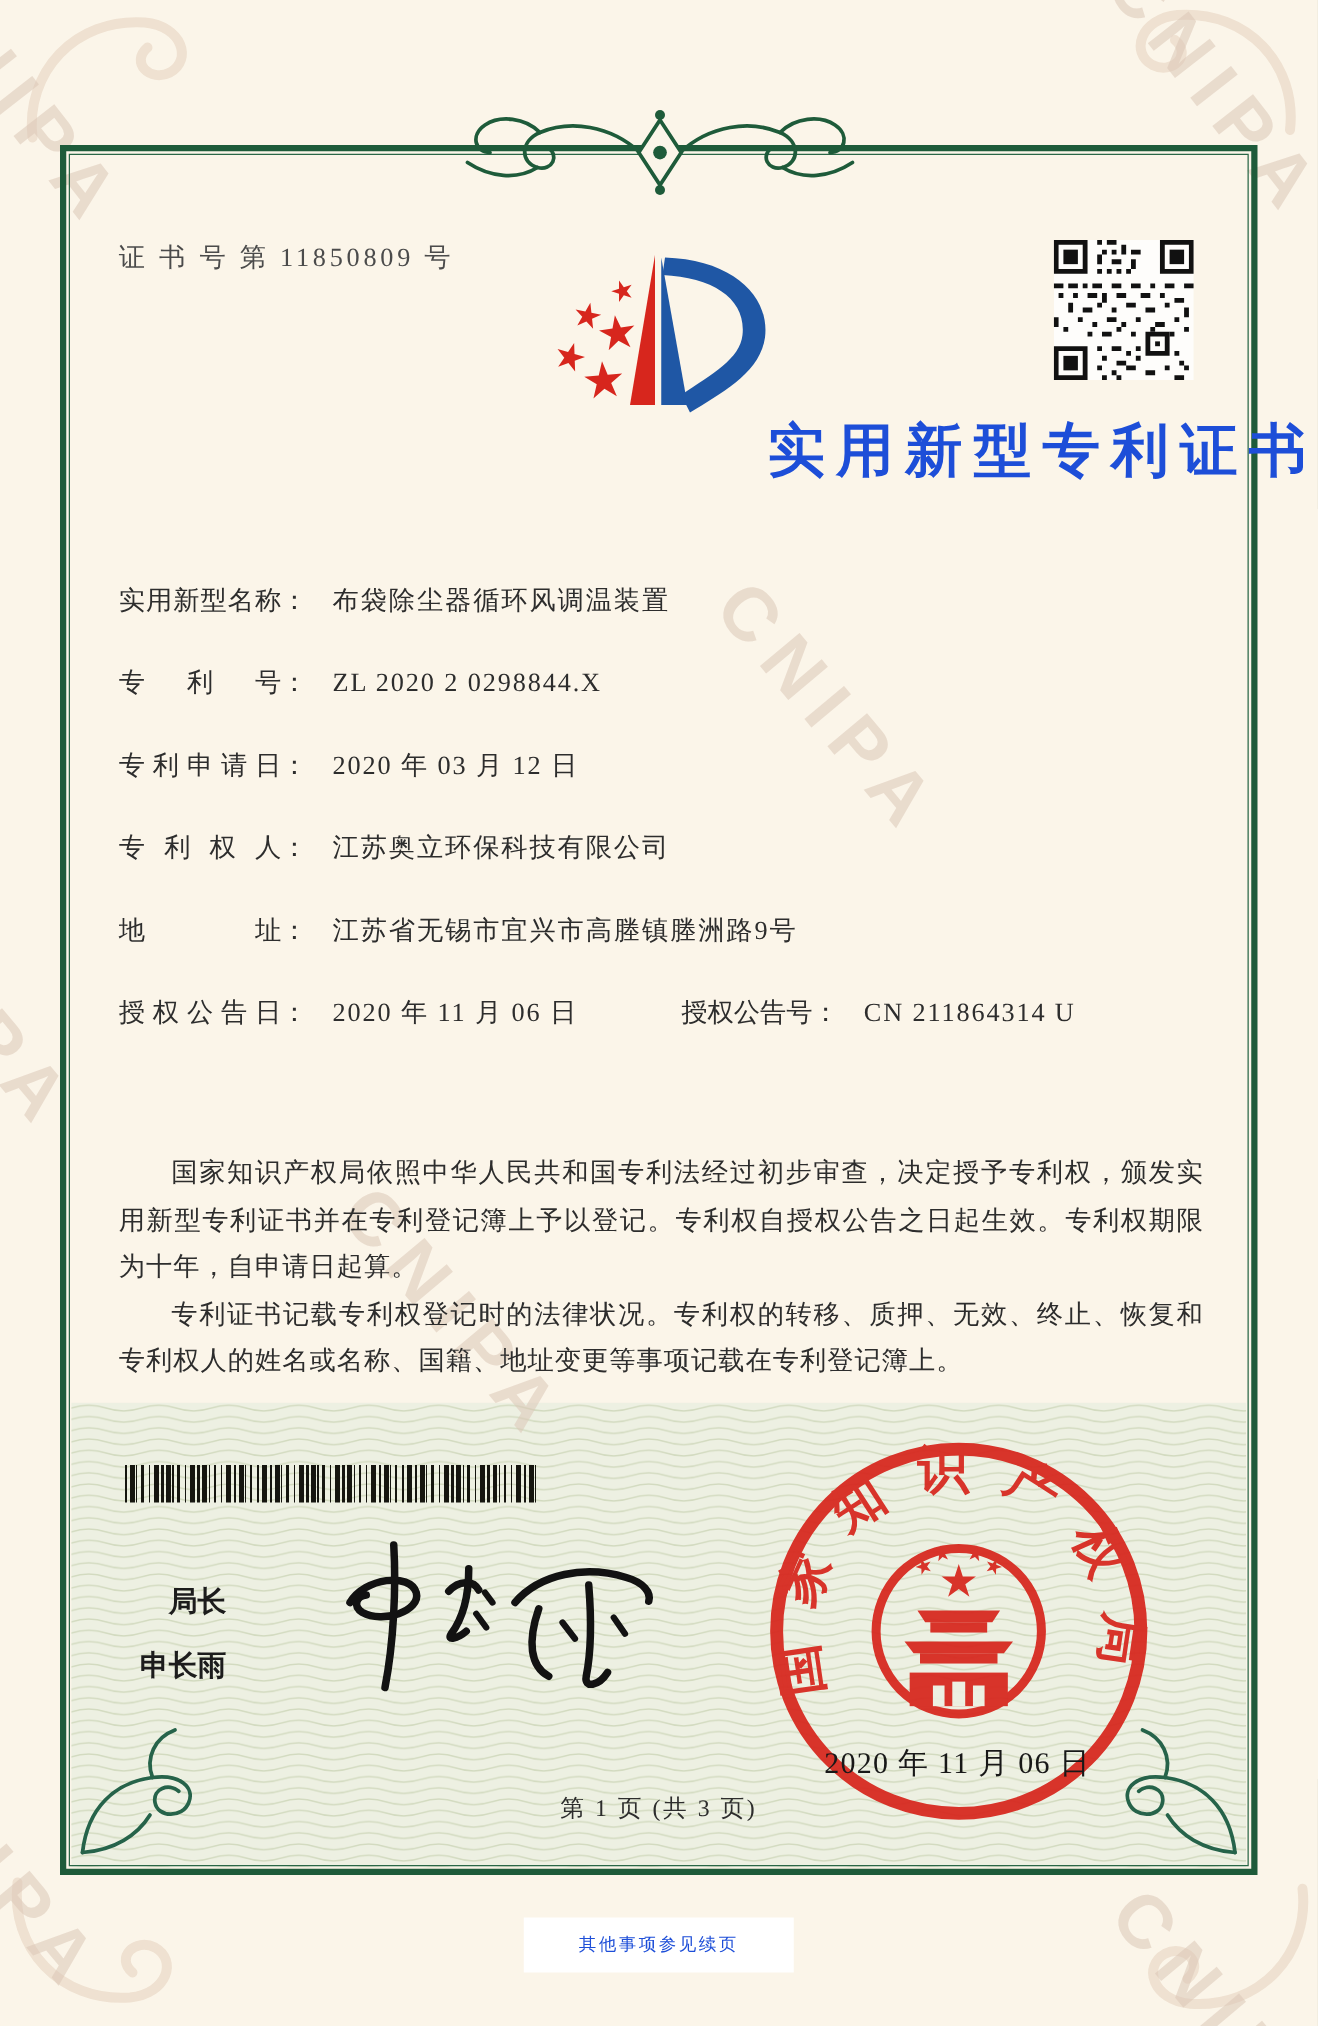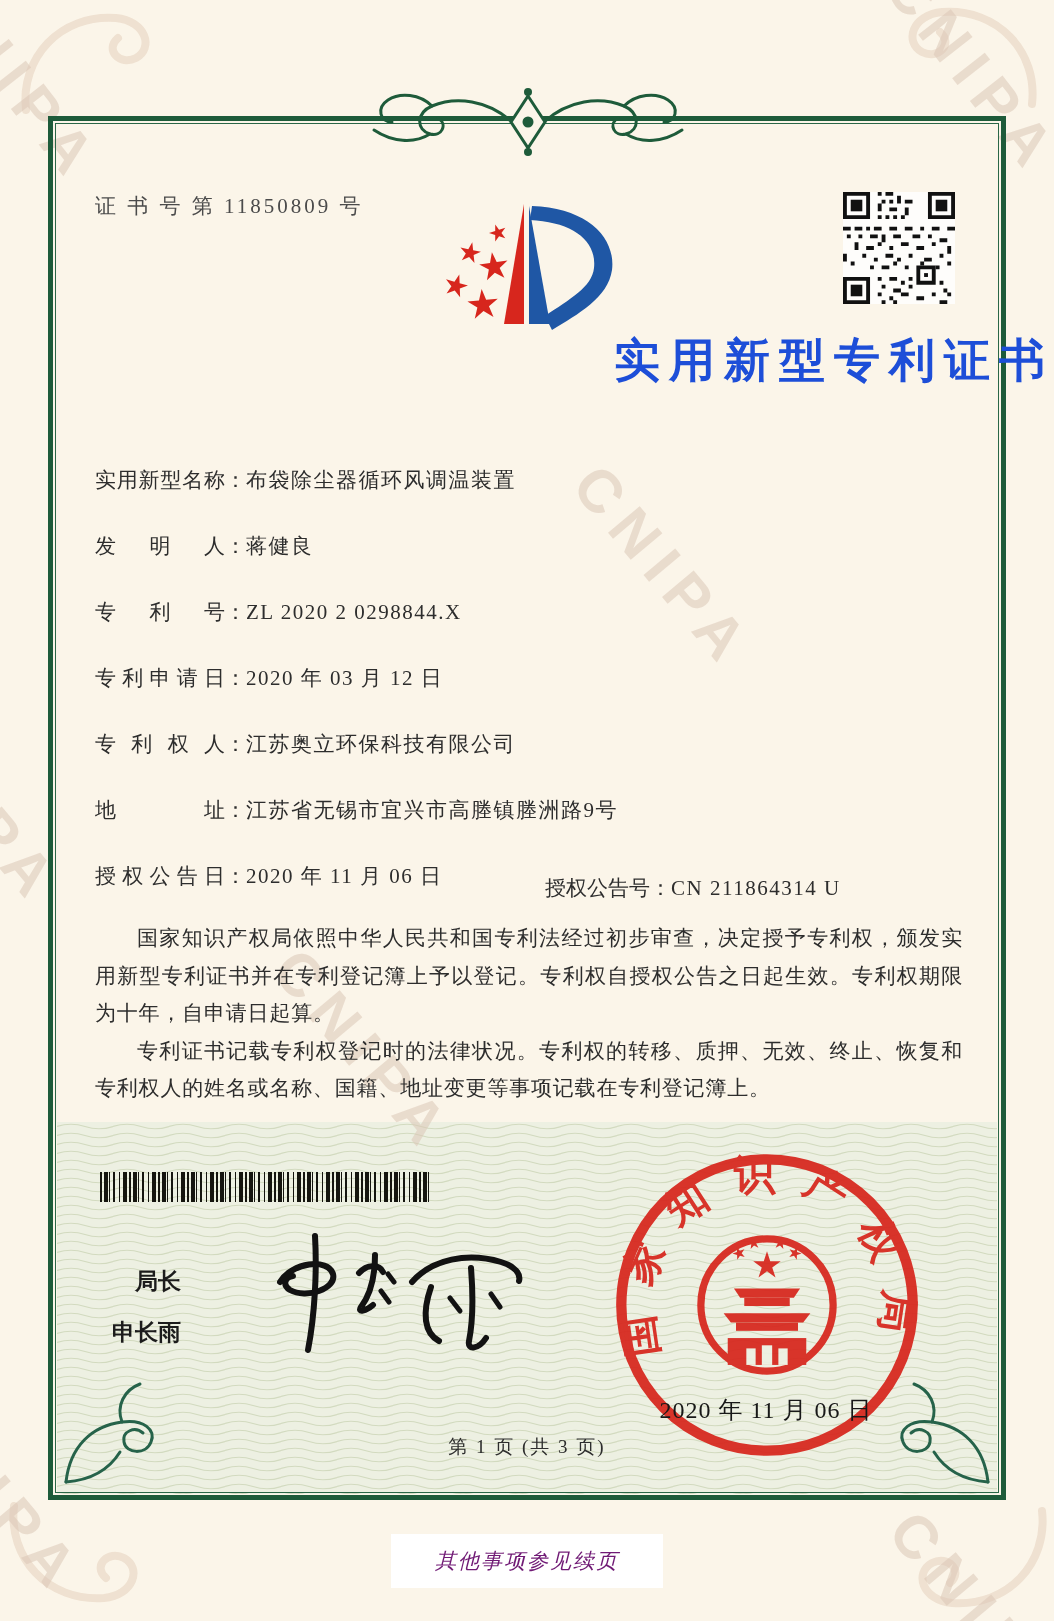--- a/index.html
+++ b/index.html
@@ -25,22 +25,22 @@
   .cert-no{position:absolute;left:95px;top:192px;font-size:21px;color:#4b4b4b;letter-spacing:3px;text-align:right;}
   .logo{position:absolute;left:420px;top:180px;}
   .qr{position:absolute;left:843px;top:192px;}
   .title{position:absolute;left:0;width:100%;top:330px;text-align:right;
          font-size:46px;font-weight:700;color:#1d4ed8;letter-spacing:9px;}
 
   .fields{position:absolute;left:95px;top:466px;width:870px;font-size:21px;color:#2d2d2d;}
   .frow{height:66px;position:relative;}
   .flabel{display:inline-block;width:130px;text-align:justify;text-align-last:justify;vertical-align:top;}
   .fcolon{display:inline-block;}
-  .fvalue{margin-left:0;letter-spacing:1.5px;}
-  .grant-right{position:absolute;left:450px;top:12px;text-align:center;}
+  .fvalue{margin-left:20px;letter-spacing:1.5px;}
+  .grant-right{position:absolute;left:450px;top:0;text-align:center;}
 
   .paras{position:absolute;left:95px;top:920px;width:868px;font-size:21px;line-height:37.5px;
          color:#2d2d2d;text-align:justify;letter-spacing:.8px;}
   .paras p{margin:0;text-indent:2em;}
 
   .barcode{position:absolute;left:100px;top:1172px;width:332px;height:30px;
     background-image:repeating-linear-gradient(90deg,
       #15150f 0px,#15150f 2px,transparent 2px,transparent 4px,
       #15150f 4px,#15150f 8px,transparent 8px,transparent 9px,
       #15150f 9px,#15150f 10px,transparent 10px,transparent 13px,
@@ -51,21 +51,21 @@
   .director{position:absolute;left:112px;top:1266px;font-family:"Liberation Sans","DejaVu Sans",sans-serif;
             font-size:23px;font-weight:600;color:#1c1c1c;}
   .director div{margin-bottom:20px;text-align:right;}
   .sig{position:absolute;left:262px;top:1228px;}
   .seal{position:absolute;left:612px;top:1150px;opacity:.93;}
   .seal-date{position:absolute;left:638px;top:1394px;width:256px;text-align:center;
              font-size:24px;color:#181818;letter-spacing:1px;}
   .page-num{position:absolute;left:0;width:100%;top:1434px;text-align:center;
             font-size:19px;color:#2d2d2d;letter-spacing:2px;}
   .note{position:absolute;left:50%;transform:translateX(-50%);top:1534px;background:#ffffff;
-        padding:13px 44px;font-size:21px;color:#701a75;letter-spacing:2px;z-index:5;font-style:italic;}
+        padding:13px 44px;font-size:14px;color:#1d4ed8;letter-spacing:2px;z-index:5;}
 </style>
 </head>
 <body>
 
 <div class="page">
 
   <div class="wm" style="left:-34px;top:-38px;transform:rotate(52deg);">CNIPA</div>
   <div class="wm" style="left:925px;top:-46px;transform:rotate(52deg);">CNIPA</div>
   <div class="wm" style="left:612px;top:452px;transform:rotate(50deg);">CNIPA</div>
   <div class="wm" style="left:-80px;top:688px;transform:rotate(50deg);">CNIPA</div>
@@ -171,23 +171,20 @@
            M10 24h1v1h-1z M13 25h2v1h-2z M17 24h1v1h-1z M26 25h1v1h-1z M27 26h1v1h-1z
            M9 26h1v1h-1z M12 27h1v1h-1z M15 26h2v1h-2z M19 27h2v1h-2z M23 26h1v1h-1z M25 28h2v1h-2z M10 28h1v1h-1z M13 28h1v1h-1z"></path>
       </g>
     </svg>
 
     <div class="title">实用新型专利证书</div>
 
     <div class="fields">
       <div class="frow">
         <span class="flabel">实用新型名称</span><span class="fcolon">：</span><span class="fvalue">布袋除尘器循环风调温装置</span>
-      </div>
-      <div class="frow">
-        <span class="flabel">发明人</span><span class="fcolon">：</span><span class="fvalue">蒋健良</span>
       </div>
       <div class="frow">
         <span class="flabel">专利号</span><span class="fcolon">：</span><span class="fvalue">ZL 2020 2 0298844.X</span>
       </div>
       <div class="frow">
         <span class="flabel">专利申请日</span><span class="fcolon">：</span><span class="fvalue">2020 年 03 月 12 日</span>
       </div>
       <div class="frow">
         <span class="flabel">专利权人</span><span class="fcolon">：</span><span class="fvalue">江苏奥立环保科技有限公司</span>
       </div>

